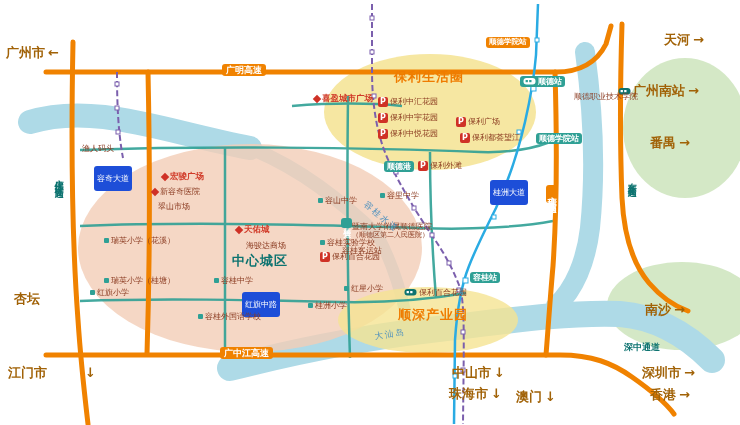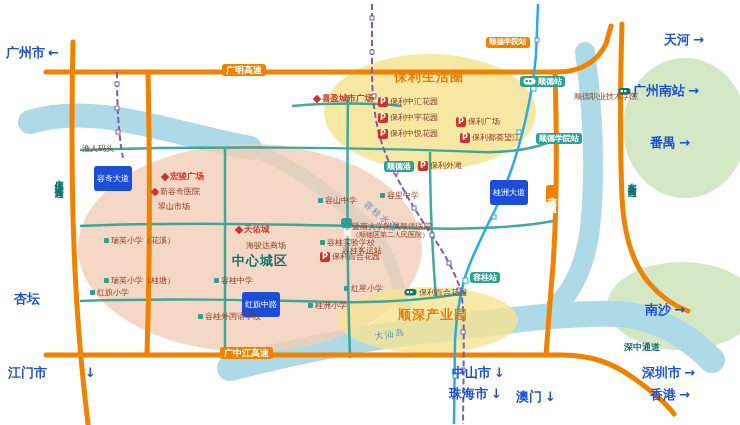--- a/index.html
+++ b/index.html
@@ -4,21 +4,21 @@
 <style>
   html,body{margin:0;padding:0;background:#fff;}
   .stage{position:relative;width:740px;height:425px;background:#ffffff;overflow:hidden;
          font-family:"DejaVu Sans","Liberation Sans",sans-serif;}
   .stage svg.geo{position:absolute;left:0;top:0;}
   #labels{position:absolute;inset:0;}
   .lbl{position:absolute;display:flex;align-items:center;gap:2px;white-space:nowrap;
        line-height:1.15;transform-origin:0 0;}
   
   .watermark{position:absolute;left:2px;top:6px;color:#e8453a;font-size:13px;font-weight:600;z-index:30;}
-  .city{color:#1d4ed8;font-weight:bold;font-size:13px;}
+  .city{color:#a16207;font-weight:bold;font-size:13px;}
   .ar{font-weight:bold;font-size:13px;margin-left:1px;}
   .hw-badge{background:#f08200;color:#fff;font-size:9px;font-weight:bold;padding:1px 4px;border-radius:3px;}
   .hw-badge2{background:#f08200;color:#fff;font-size:7.5px;font-weight:bold;padding:1px 3px;border-radius:3px;}
   .hw-badge-v{background:#f08200;color:#fff;font-size:9px;font-weight:bold;padding:4px 1px;border-radius:3px;
               writing-mode:vertical-rl;letter-spacing:2px;}
   .vtext-teal{color:#0d7370;font-weight:bold;font-size:9px;writing-mode:vertical-rl;letter-spacing:2px;}
   .hw-text{color:#0d7370;font-weight:bold;font-size:9px;}
   .road-badge{background:#1d4ed8;color:#fff;font-size:8px;padding:8px 3px;border-radius:3px;}
   .road-badge-v{background:#2fa095;color:#fff;font-size:8px;padding:3px 1px;border-radius:3px;
                 writing-mode:vertical-rl;letter-spacing:1px;}

